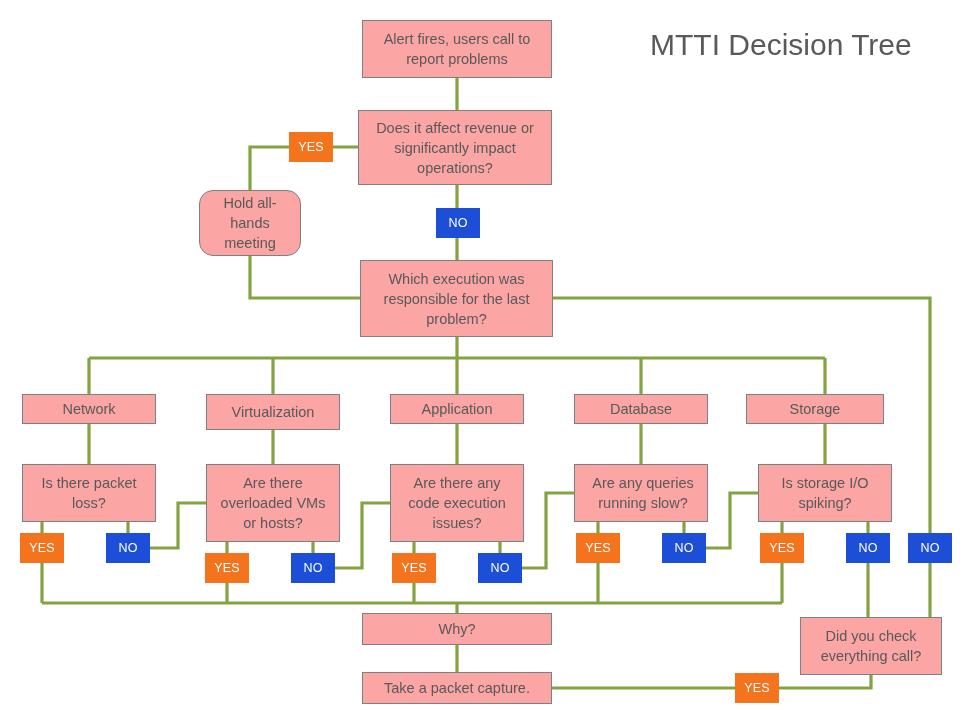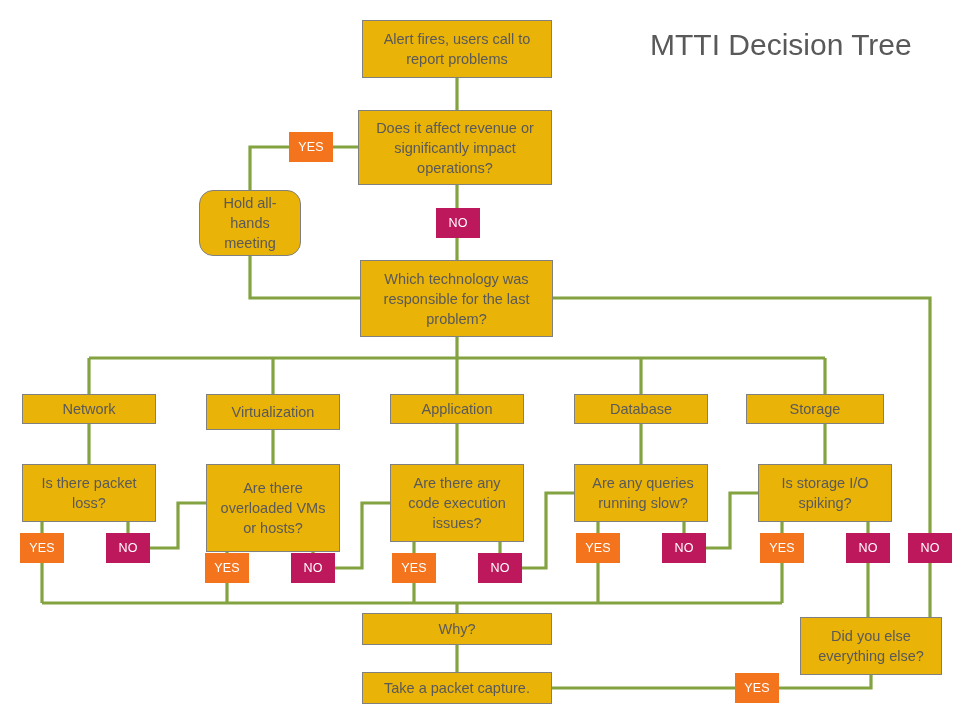--- a/index.html
+++ b/index.html
@@ -21,21 +21,21 @@
     position: absolute;
     left: 0;
     top: 0;
     width: 966px;
     height: 710px;
     pointer-events: none;
   }
   .node {
     position: absolute;
     box-sizing: border-box;
-    background: #eab308;
+    background: #fca5a5;
     border: 1px solid #808080;
     color: #595959;
     font-size: 14.5px;
     line-height: 20px;
     display: flex;
     align-items: center;
     justify-content: center;
     text-align: center;
     padding: 2px 6px;
     z-index: 3;
@@ -47,21 +47,21 @@
     font-size: 12.5px;
     line-height: 1;
     letter-spacing: 0.2px;
     display: flex;
     align-items: center;
     justify-content: center;
     text-align: right;
     z-index: 4;
   }
   .badge.yes { background: #F4741E; }
-  .badge.no  { background: #be185d; }
+  .badge.no  { background: #1d4ed8; }
   #title {
     position: absolute;
     color: #595959;
     font-size: 30px;
     line-height: 34px;
     white-space: nowrap;
     z-index: 3;
   }
 </style>
 </head>
@@ -123,60 +123,60 @@
 <div class="node" style="left: 362px; top: 20px; width: 190px; height: 58px;">
       <span>Alert fires, users call to report problems</span>
     </div>
     <div class="node" style="left: 358px; top: 110px; width: 194px; height: 75px;">
       <span>Does it affect revenue or significantly impact operations?</span>
     </div>
     <div class="node" style="left: 199px; top: 190px; width: 102px; height: 66px; border-radius: 14px;">
       <span>Hold all-hands meeting</span>
     </div>
     <div class="node" style="left: 360px; top: 260px; width: 193px; height: 77px;">
-      <span>Which technology was responsible for the last problem?</span>
+      <span>Which execution was responsible for the last problem?</span>
     </div>
     <div class="node" style="left: 22px; top: 394px; width: 134px; height: 30px;">
       <span>Network</span>
     </div>
     <div class="node" style="left: 206px; top: 394px; width: 134px; height: 36px;">
       <span>Virtualization</span>
     </div>
     <div class="node" style="left: 390px; top: 394px; width: 134px; height: 30px;">
       <span>Application</span>
     </div>
     <div class="node" style="left: 574px; top: 394px; width: 134px; height: 30px;">
       <span>Database</span>
     </div>
     <div class="node" style="left: 746px; top: 394px; width: 138px; height: 30px;">
       <span>Storage</span>
     </div>
     <div class="node" style="left: 22px; top: 464px; width: 134px; height: 58px;">
       <span>Is there packet loss?</span>
     </div>
-    <div class="node" style="left: 206px; top: 464px; width: 134px; height: 88px; text-align: center;">
+    <div class="node" style="left: 206px; top: 464px; width: 134px; height: 78px; text-align: center;">
       <span>Are there overloaded VMs or hosts?</span>
     </div>
     <div class="node" style="left: 390px; top: 464px; width: 134px; height: 78px;">
       <span>Are there any code execution issues?</span>
     </div>
     <div class="node" style="left: 574px; top: 464px; width: 134px; height: 58px; padding-left: 10px;">
       <span>Are any queries running slow?</span>
     </div>
     <div class="node" style="left: 758px; top: 464px; width: 134px; height: 58px;">
       <span>Is storage I/O spiking?</span>
     </div>
     <div class="node" style="left: 362px; top: 613px; width: 190px; height: 32px;">
       <span>Why?</span>
     </div>
     <div class="node" style="left: 362px; top: 672px; width: 190px; height: 32px;">
       <span>Take a packet capture.</span>
     </div>
     <div class="node" style="left: 800px; top: 617px; width: 142px; height: 58px;">
-      <span>Did you else everything else?</span>
+      <span>Did you check everything call?</span>
     </div>
     <div class="badge yes" style="left: 289px; top: 132px; width: 44px; height: 30px;">
       <span>YES</span>
     </div>
     <div class="badge no" style="left: 436px; top: 208px; width: 44px; height: 30px;">
       <span>NO</span>
     </div>
     <div class="badge yes" style="left: 20px; top: 533px; width: 44px; height: 30px;">
       <span>YES</span>
     </div>

